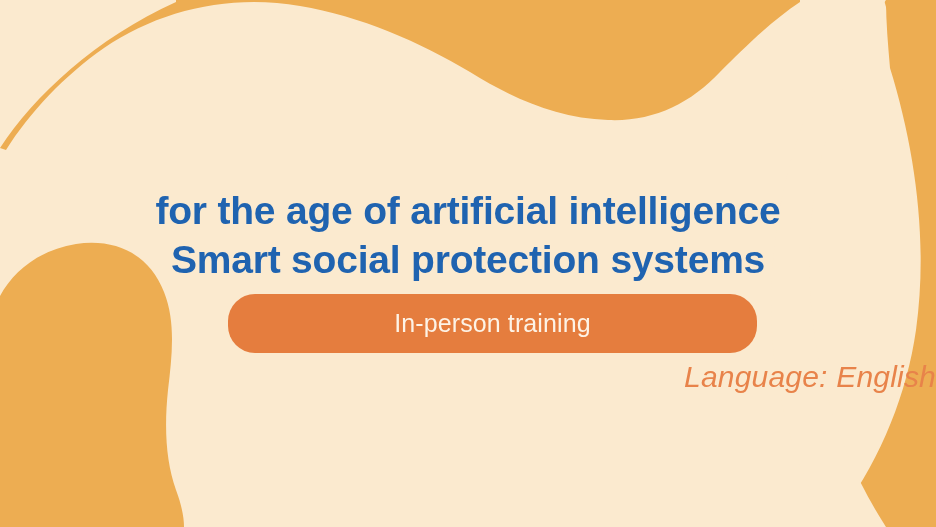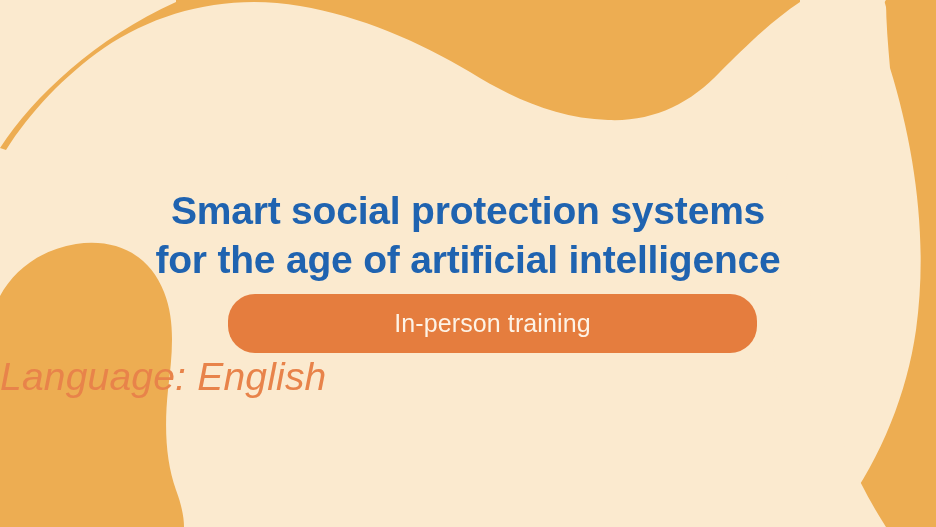--- a/index.html
+++ b/index.html
@@ -63,23 +63,23 @@
     font-size: 25px;
     font-weight: normal;
     letter-spacing: 0.1px;
     line-height: 1;
   }
   .language-line {
     position: absolute;
     top: 358px;
     left: 0;
     right: 0;
-    text-align: left;
+    text-align: right;
     color: #e8834a;
-    font-size: 39px;
+    font-size: 30px;
     font-style: italic;
     letter-spacing: 0.2px;
     line-height: 38px;
   }
 </style>
 </head>
 <body>
 
 <div id="slide">
 
@@ -111,22 +111,22 @@
              C118,238 150,256 164,292
              C176,322 172,356 168,390
              C164,428 166,462 176,490
              C182,506 184,518 184,527
              L0,527 Z"></path>
   </svg>
 
   <div id="content">
 
     <div class="title-block">
+      <span class="title-line">for the age of artificial intelligence</span>
       <span class="title-line">Smart social protection systems</span>
-      <span class="title-line">for the age of artificial intelligence</span>
     </div>
 
     <div class="pill">
       <span class="pill-label">In-person training</span>
     </div>
 
     <div class="language-line">Language: English</div>
 
   </div>
 </div>

